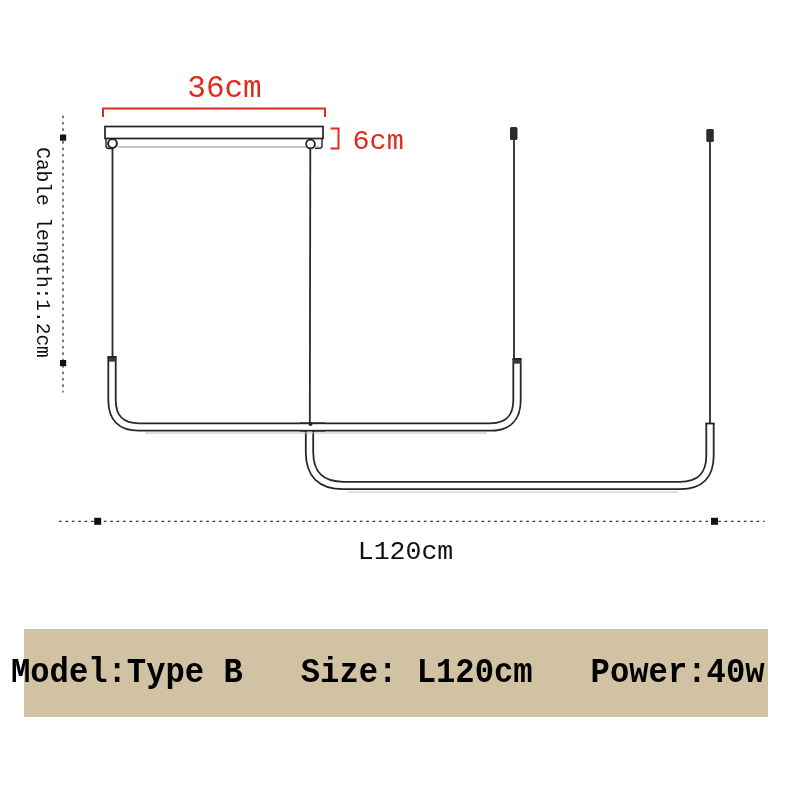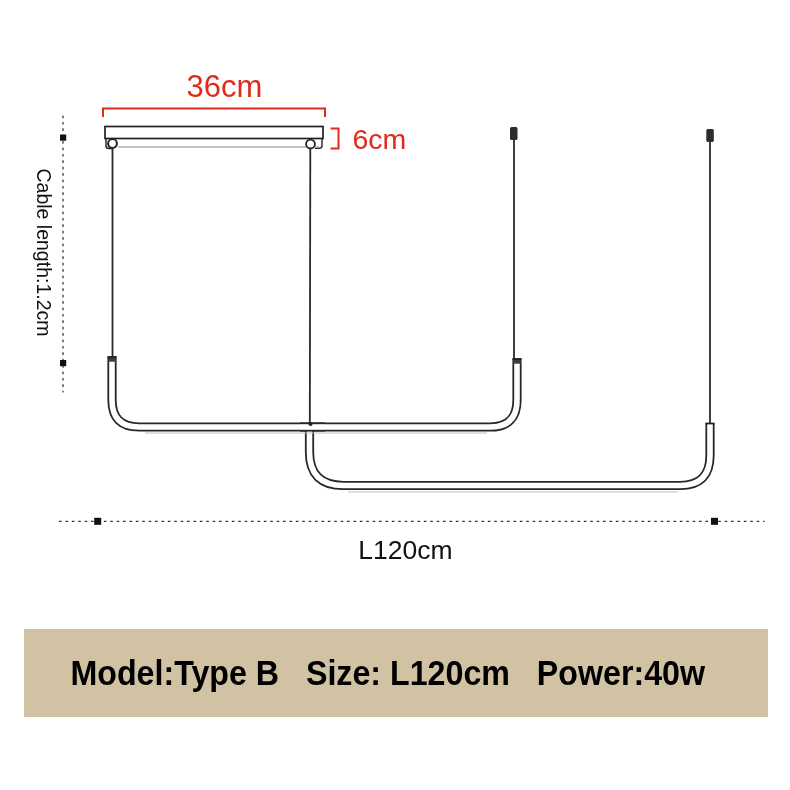--- a/index.html
+++ b/index.html
@@ -1,16 +1,16 @@
 <!DOCTYPE html>
 <html><head>
 <meta charset="utf-8">
 <style>
   html,body{margin:0;padding:0;background:#fff;width:790px;height:790px;overflow:hidden;}
-  .stage{position:relative;width:790px;height:708px;font-family:Liberation Sans, sans-serif;}
+  .stage{position:relative;width:790px;height:708px;font-family:Liberation Mono, monospace;}
   svg{position:absolute;left:0;top:0;}
 </style>
 </head>
 <body>
 <div class="stage">
 <svg width="790" height="790" viewBox="0 0 790 790">
 
   <text x="224.5" y="97" font-size="31" fill="#df2b1e" text-anchor="middle">36cm</text>
 
   <path d="M103,117 V108.5 H325 V117" fill="none" stroke="#df2b1e" stroke-width="2"></path>

